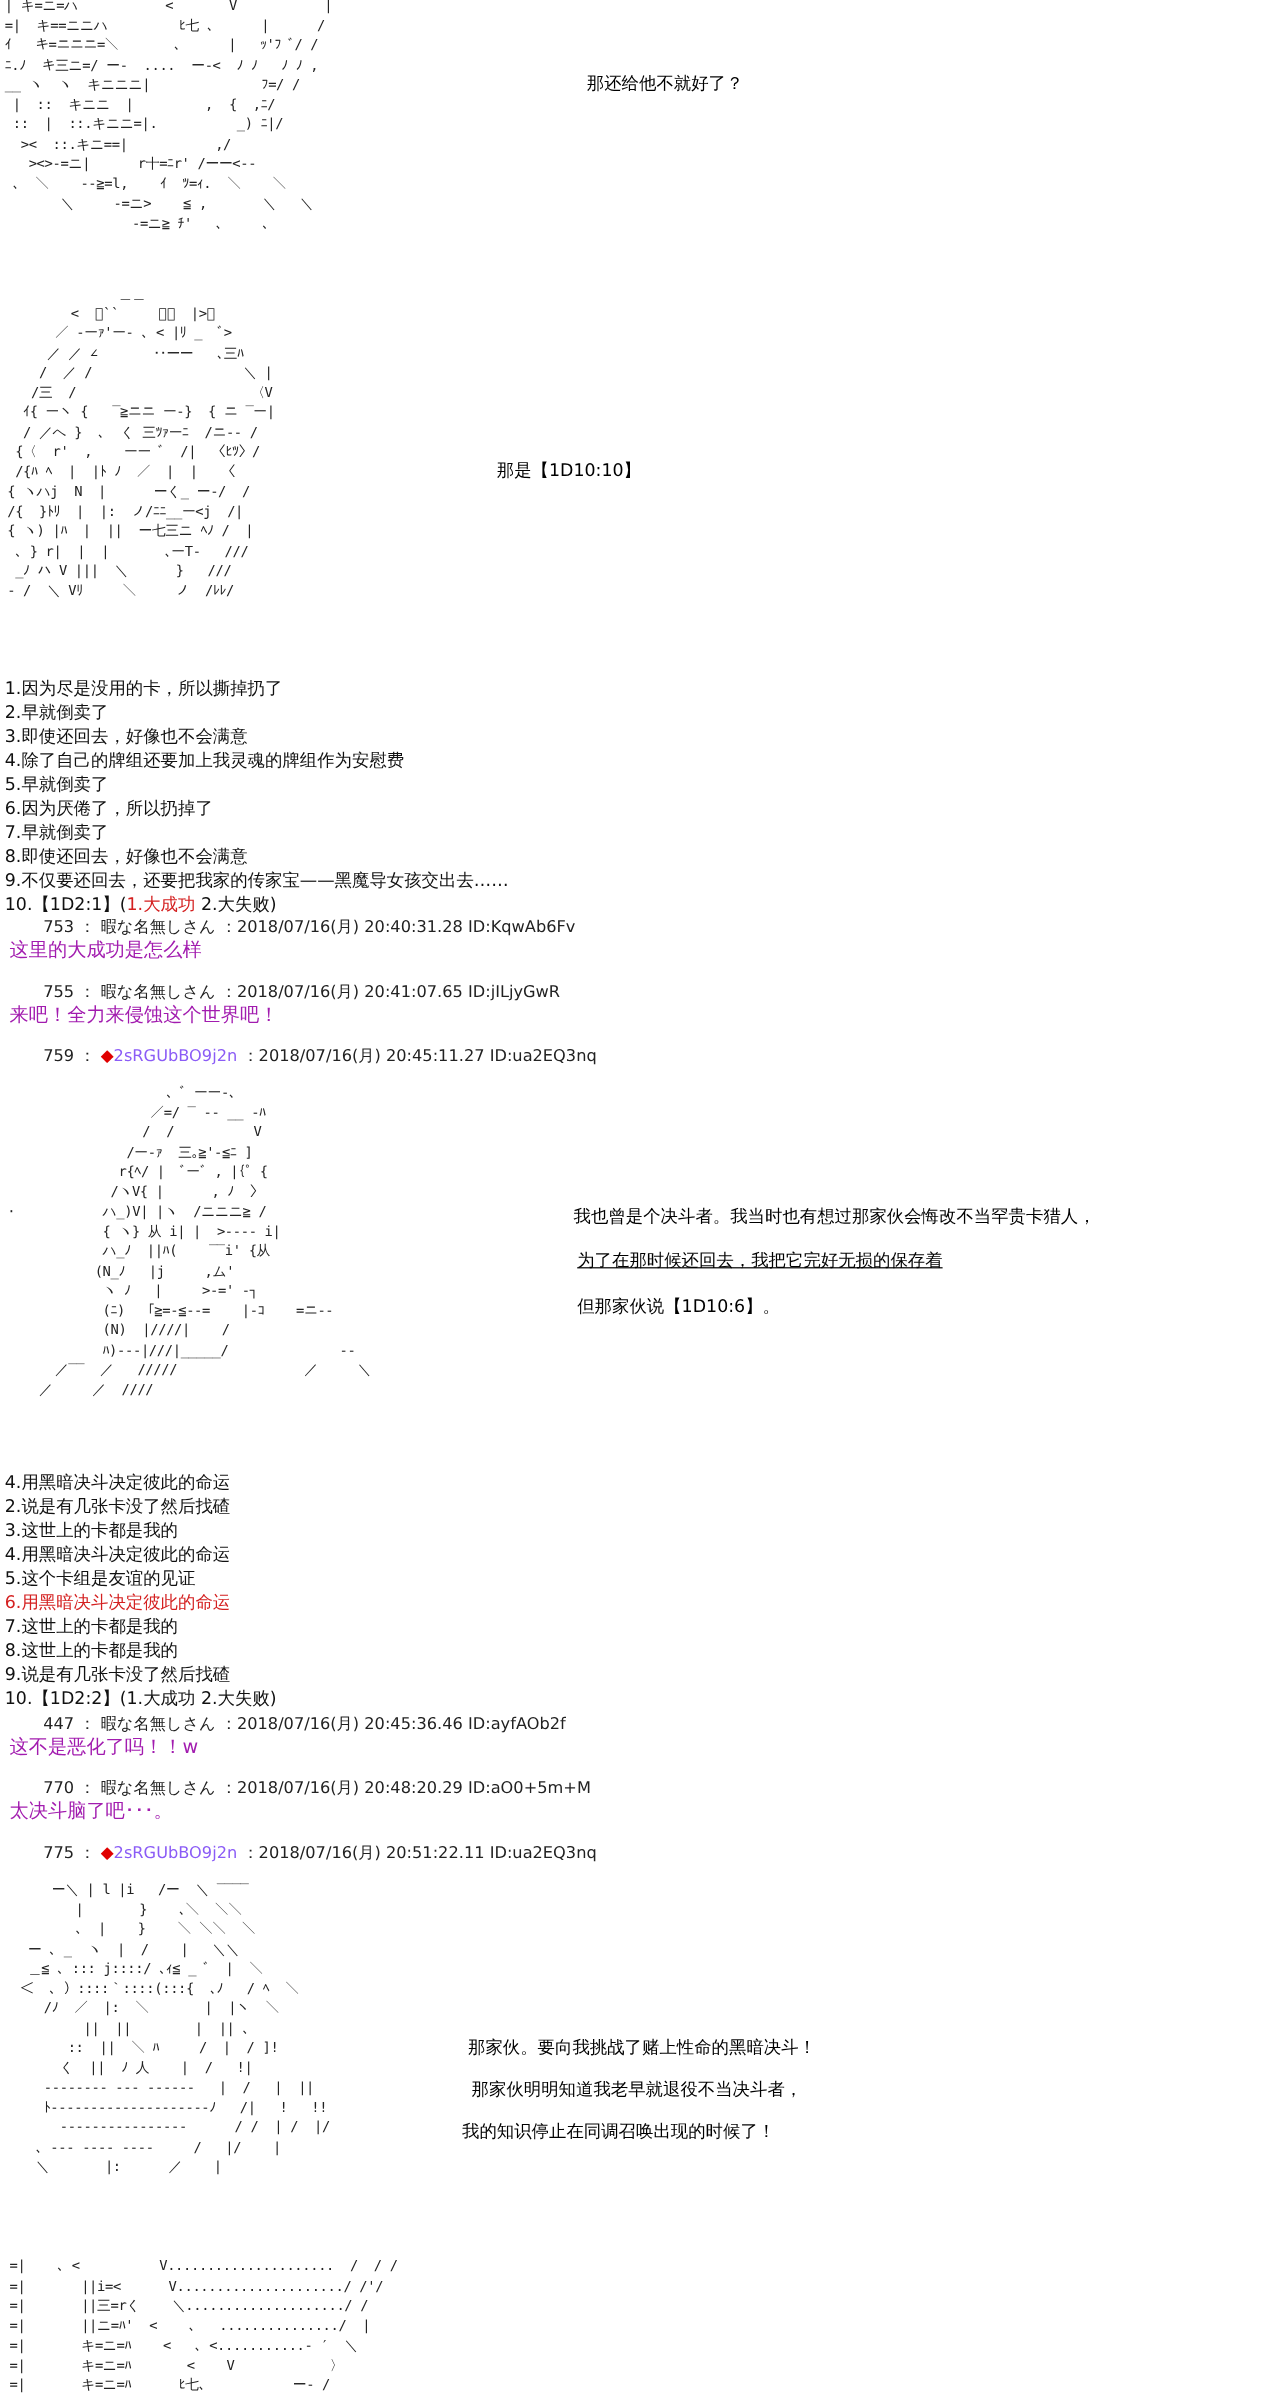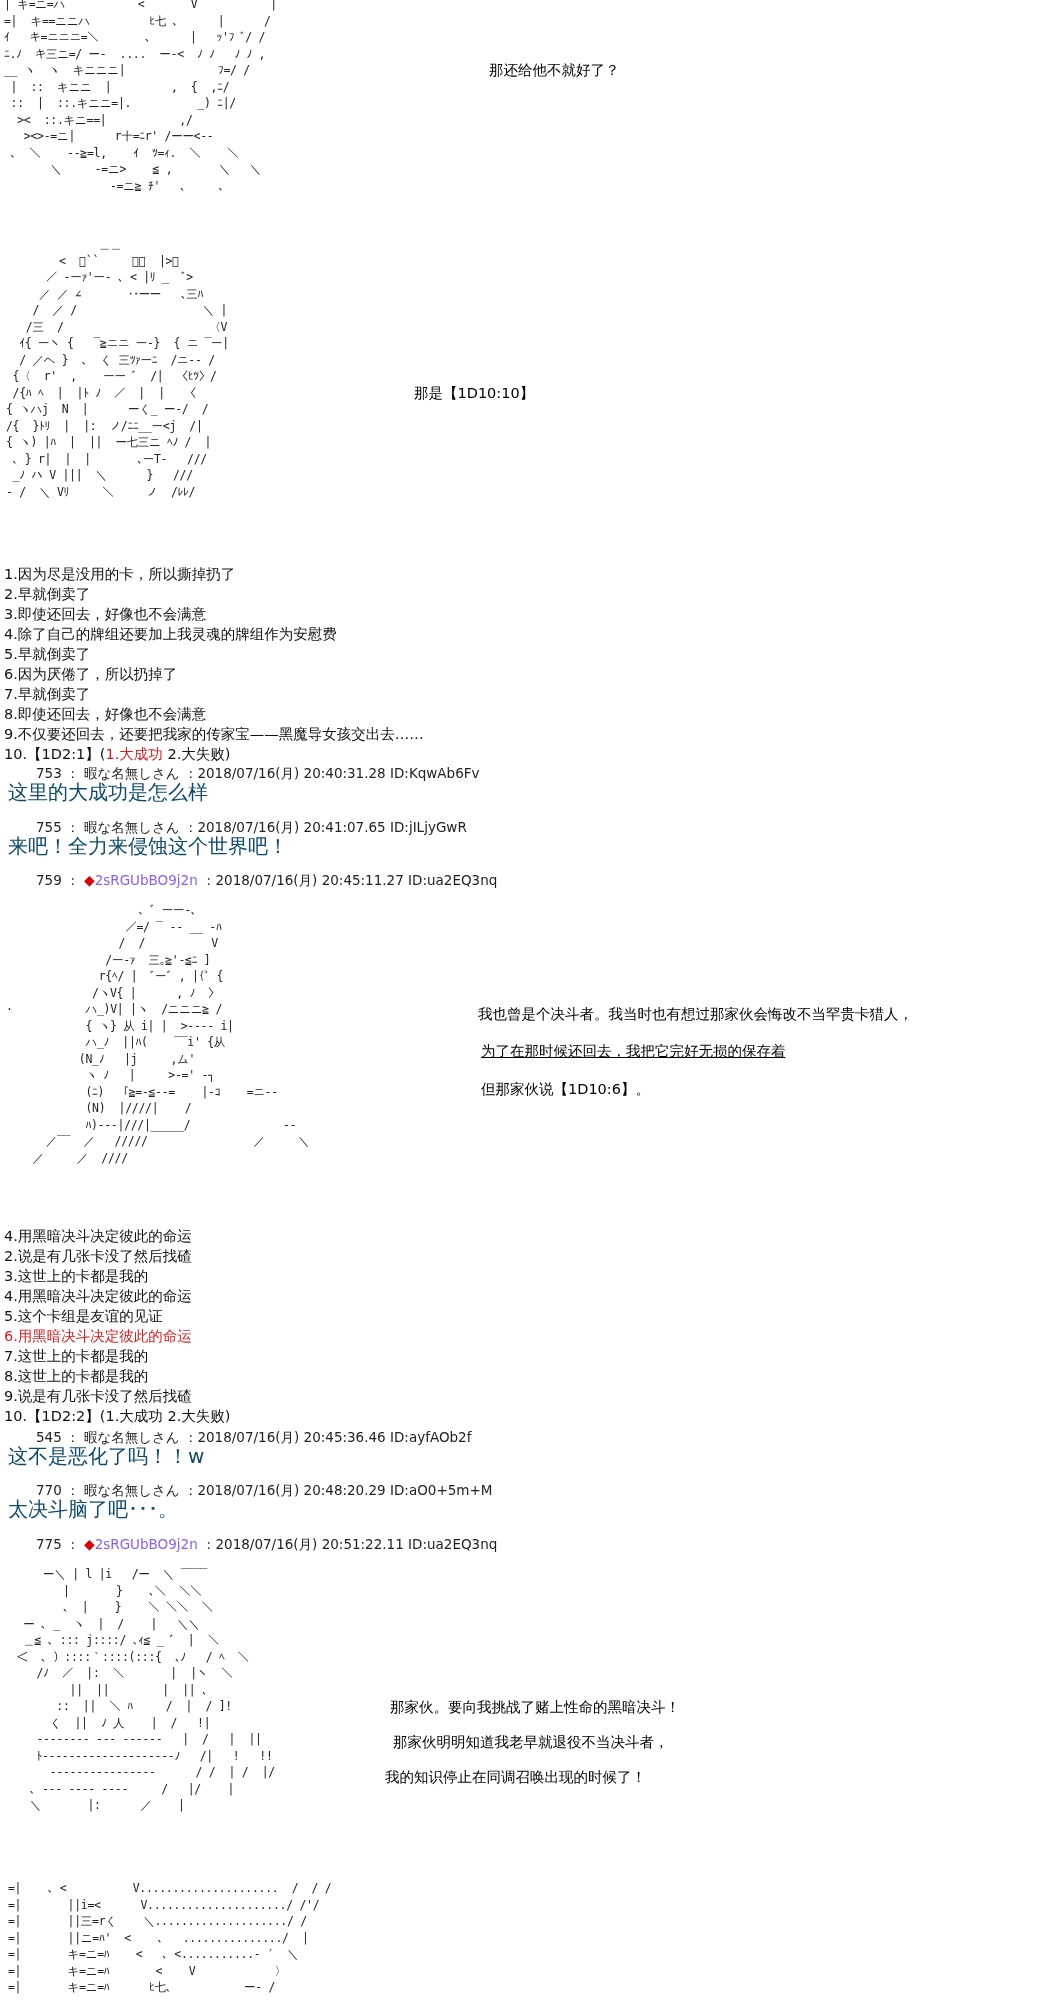--- a/index.html
+++ b/index.html
@@ -10,21 +10,21 @@
     .aa {
       position:absolute; margin:0; white-space:pre;
       font-family:"DejaVu Sans Mono", monospace; font-size:11.5px; line-height:16.5px;
       color:#222; letter-spacing:-0.3px;
     }
     .caption { position:absolute; font-size:14.5px; line-height:20px; white-space:nowrap; color:#000000; }
     .list { position:absolute; left:4px; font-size:14.5px; line-height:20px; white-space:nowrap; color:#111;margin-top:34px; }
     .list div { height:20px; }
     .red { color:#d42020; }
     .post-header { position:absolute; left:8px; font-size:13.5px; line-height:18px; white-space:nowrap; color:#222;margin-left:28px; }
-    .post-body { position:absolute; left:8px; font-size:20px; line-height:20px; white-space:nowrap; color:#0c4a6e; }
+    .post-body { position:absolute; left:8px; font-size:16px; line-height:20px; white-space:nowrap; color:#a21caf; }
     .trip { color:#8b5cf6; }
     .diamond { color:#e00000; font-size:14px; }
   </style>
 </head>
 <body>
 
 <pre class="aa" style="left:4px; top:-4px;">| キ=ニ=ハ           &lt;       V           |
 =|  キ==ニニハ         ﾋ七 ､      |      /
 ｲ   キ=ニニニ=＼       ､      |   ｯ'ﾌ ﾞ/ /
 ﾆ.ﾉ  キ三ニ=/ ー-  ....  ー-&lt;  ﾉ ﾉ   ﾉ ﾉ ,
@@ -123,21 +123,21 @@
   <div class="red">6.用黑暗决斗决定彼此的命运</div>
   <div>7.这世上的卡都是我的</div>
   <div>8.这世上的卡都是我的</div>
   <div>9.说是有几张卡没了然后找碴</div>
   <div>
     <span>10.【1D2:2】(</span><span>1.大成功</span><span> 2.大失败)</span>
   </div>
 </div>
 
 <div class="post-header" style="top:1428px;">
-  <span>545</span>
+  <span>447</span>
   <span>：</span>
   <span>暇な名無しさん</span>
   <span>：2018/07/16(月) 20:45:36.46 ID:ayfAOb2f</span>
 </div>
 <div class="post-body" style="top:1446px;">这不是恶化了吗！！w</div>
 
 <div class="post-header" style="top:1481px;">
   <span>770</span>
   <span>：</span>
   <span>暇な名無しさん</span>

